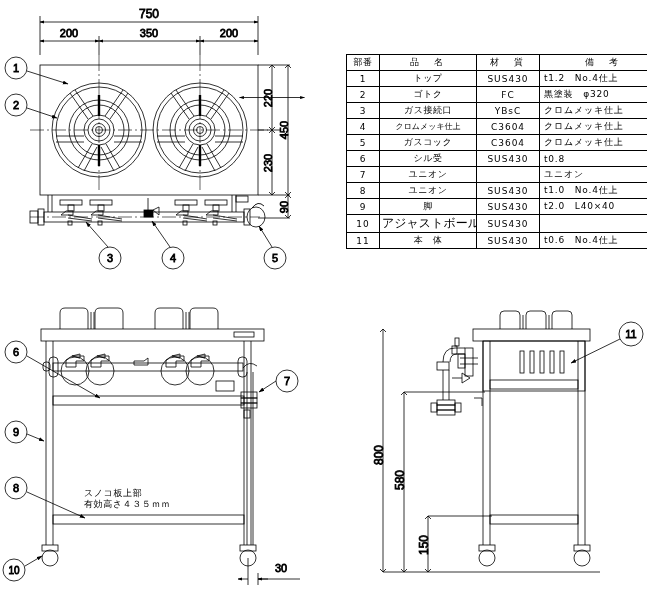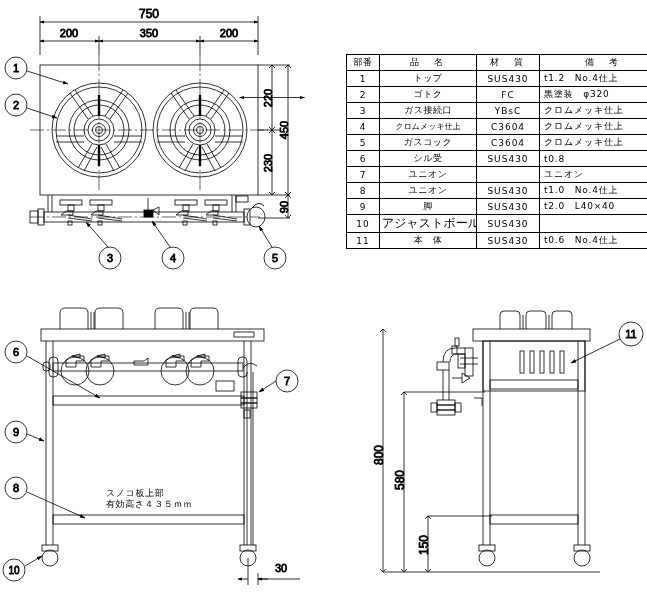--- a/index.html
+++ b/index.html
@@ -442,21 +442,21 @@
       <g>
         <circle cx="631" cy="334" r="12"></circle>
         <line x1="620" y1="339" x2="571" y2="363" marker-end="url(#ahs)"></line>
       </g>
       <text x="631" y="338" font-size="11" text-anchor="middle">11</text>
     </g>
 
     </g>
   </svg>
 
-  <div class="note-block" style="left:106px;top:488px;">
+  <div class="note-block" style="left:84px;top:488px;">
     <div>スノコ板上部</div>
     <div>有効高さ４３５ｍｍ</div>
   </div>
 
   <table class="parts-table">
     <thead>
       <tr>
         <td class="c-no">部番</td>
         <td class="c-name">品　名</td>
         <td class="c-mat">材　質</td>

